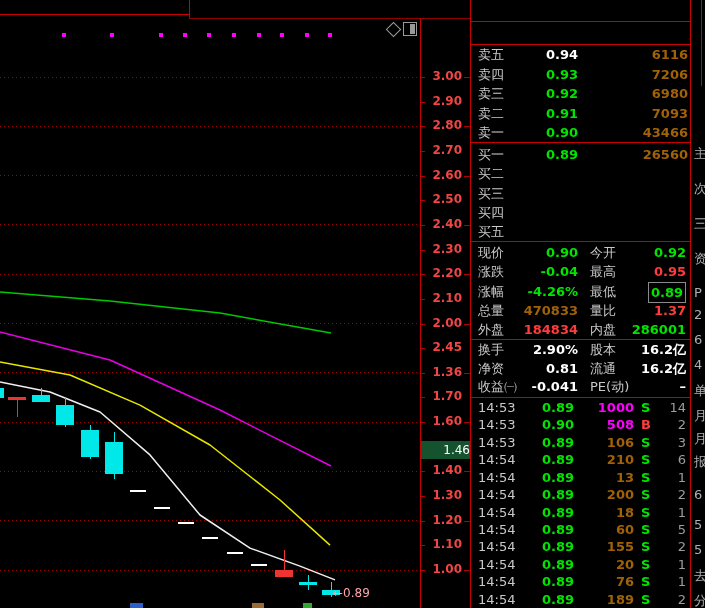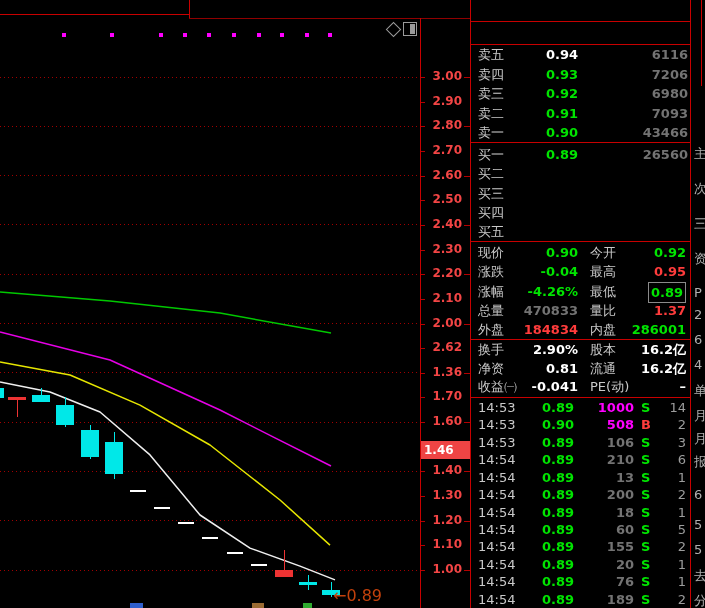--- a/index.html
+++ b/index.html
@@ -14,37 +14,37 @@
           line-height:14px;padding:0 3px;white-space:nowrap;cursor:default;}
   
   .vline{position:absolute;top:0;width:1px;height:608px;background:#c80000;}
   
   #chart{position:absolute;left:0;top:0;width:420px;height:608px;}
   #chart svg{position:absolute;left:0;top:0;}
   .icon-diamond{position:absolute;left:388px;top:24px;width:9px;height:9px;
                 border:1px solid #9a9a9a;transform:rotate(45deg);}
   .icon-split{position:absolute;left:403px;top:22px;width:12px;height:12px;border:1px solid #9a9a9a;}
   .icon-split i{position:absolute;right:1px;top:1px;bottom:1px;width:5px;background:#9a9a9a;}
-  #last-label{position:absolute;left:333px;top:586px;color:#c2410c;font-size:16px;}
+  #last-label{position:absolute;left:333px;top:586px;color:#fca5a5;font-size:12px;}
   
   .axis-label{position:absolute;left:421px;width:41px;text-align:right;color:#f34545;
               font-size:12px;font-weight:bold;}
   .tick{position:absolute;height:1px;background:#b40000;}
-  #marker{position:absolute;left:421px;top:441px;width:46px;height:18px;background:#ef4444;
-          color:#fff;font-size:12px;line-height:18px;padding-left:3px;font-weight:bold;}
+  #marker{position:absolute;left:421px;top:441px;width:46px;height:18px;background:#14532d;
+          color:#fff;font-size:12px;line-height:18px;padding-left:3px;font-weight:normal;text-align:right;}
   
   #panel{position:absolute;left:471px;top:0;width:219px;height:608px;}
   #q-title{position:absolute;left:0;top:2px;width:219px;text-align:center;color:#ffff00;
            font-size:14px;font-weight:bold;white-space:nowrap;}
   .sep{position:absolute;left:0;width:219px;height:1px;background:#c80000;}
   .prow{position:absolute;left:0;width:219px;}
   .prow span{position:absolute;top:0;white-space:nowrap;}
   .val{font-weight:bold;}
   .lbl{color:#c9c9c9;}
-  .c-g{color:#00e400}.c-r{color:#ff3c3c}.c-y{color:#737373}
+  .c-g{color:#00e400}.c-r{color:#ff3c3c}.c-y{color:#a16207}
   .c-w{color:#ffffff}.c-m{color:#ff00ff}.c-gy{color:#9c9c9c}
   .boxed{border:1px solid #8a8a8a;padding:0 2px;}
   
   #edge{position:absolute;left:694px;top:0;width:11px;height:608px;overflow:hidden;}
   #edge div{position:absolute;left:0;color:#b0b0b0;font-size:13px;white-space:nowrap;}
   .edge-red{position:absolute;left:701px;top:0;width:1px;height:86px;background:#c80000;}
 </style>
 </head>
 <body>
 
@@ -122,21 +122,21 @@
       <div class="axis-label" style="top:93.65000000000002px">2.90</div>
       <div class="axis-label" style="top:118.30000000000004px">2.80</div>
       <div class="axis-label" style="top:142.94999999999996px">2.70</div>
       <div class="axis-label" style="top:167.59999999999997px">2.60</div>
       <div class="axis-label" style="top:192.25px">2.50</div>
       <div class="axis-label" style="top:216.90000000000003px">2.40</div>
       <div class="axis-label" style="top:241.55000000000004px">2.30</div>
       <div class="axis-label" style="top:266.19999999999993px">2.20</div>
       <div class="axis-label" style="top:290.84999999999997px">2.10</div>
       <div class="axis-label" style="top:315.5px">2.00</div>
-      <div class="axis-label" style="top:340.15000000000003px">2.62</div>
+      <div class="axis-label" style="top:340.15000000000003px">2.45</div>
       <div class="axis-label" style="top:364.8px">1.36</div>
       <div class="axis-label" style="top:389.45px">1.70</div>
       <div class="axis-label" style="top:414.09999999999997px">1.60</div>
       <div class="axis-label" style="top:463.40000000000003px">1.40</div>
       <div class="axis-label" style="top:488.05px">1.30</div>
       <div class="axis-label" style="top:512.7px">1.20</div>
       <div class="axis-label" style="top:537.3499999999999px">1.10</div>
       <div class="axis-label" style="top:562px">1.00</div>
       <div class="tick" style="left:421px;width:4px;top:77px"></div>
       <div class="tick" style="left:464px;width:6px;top:77px"></div>

